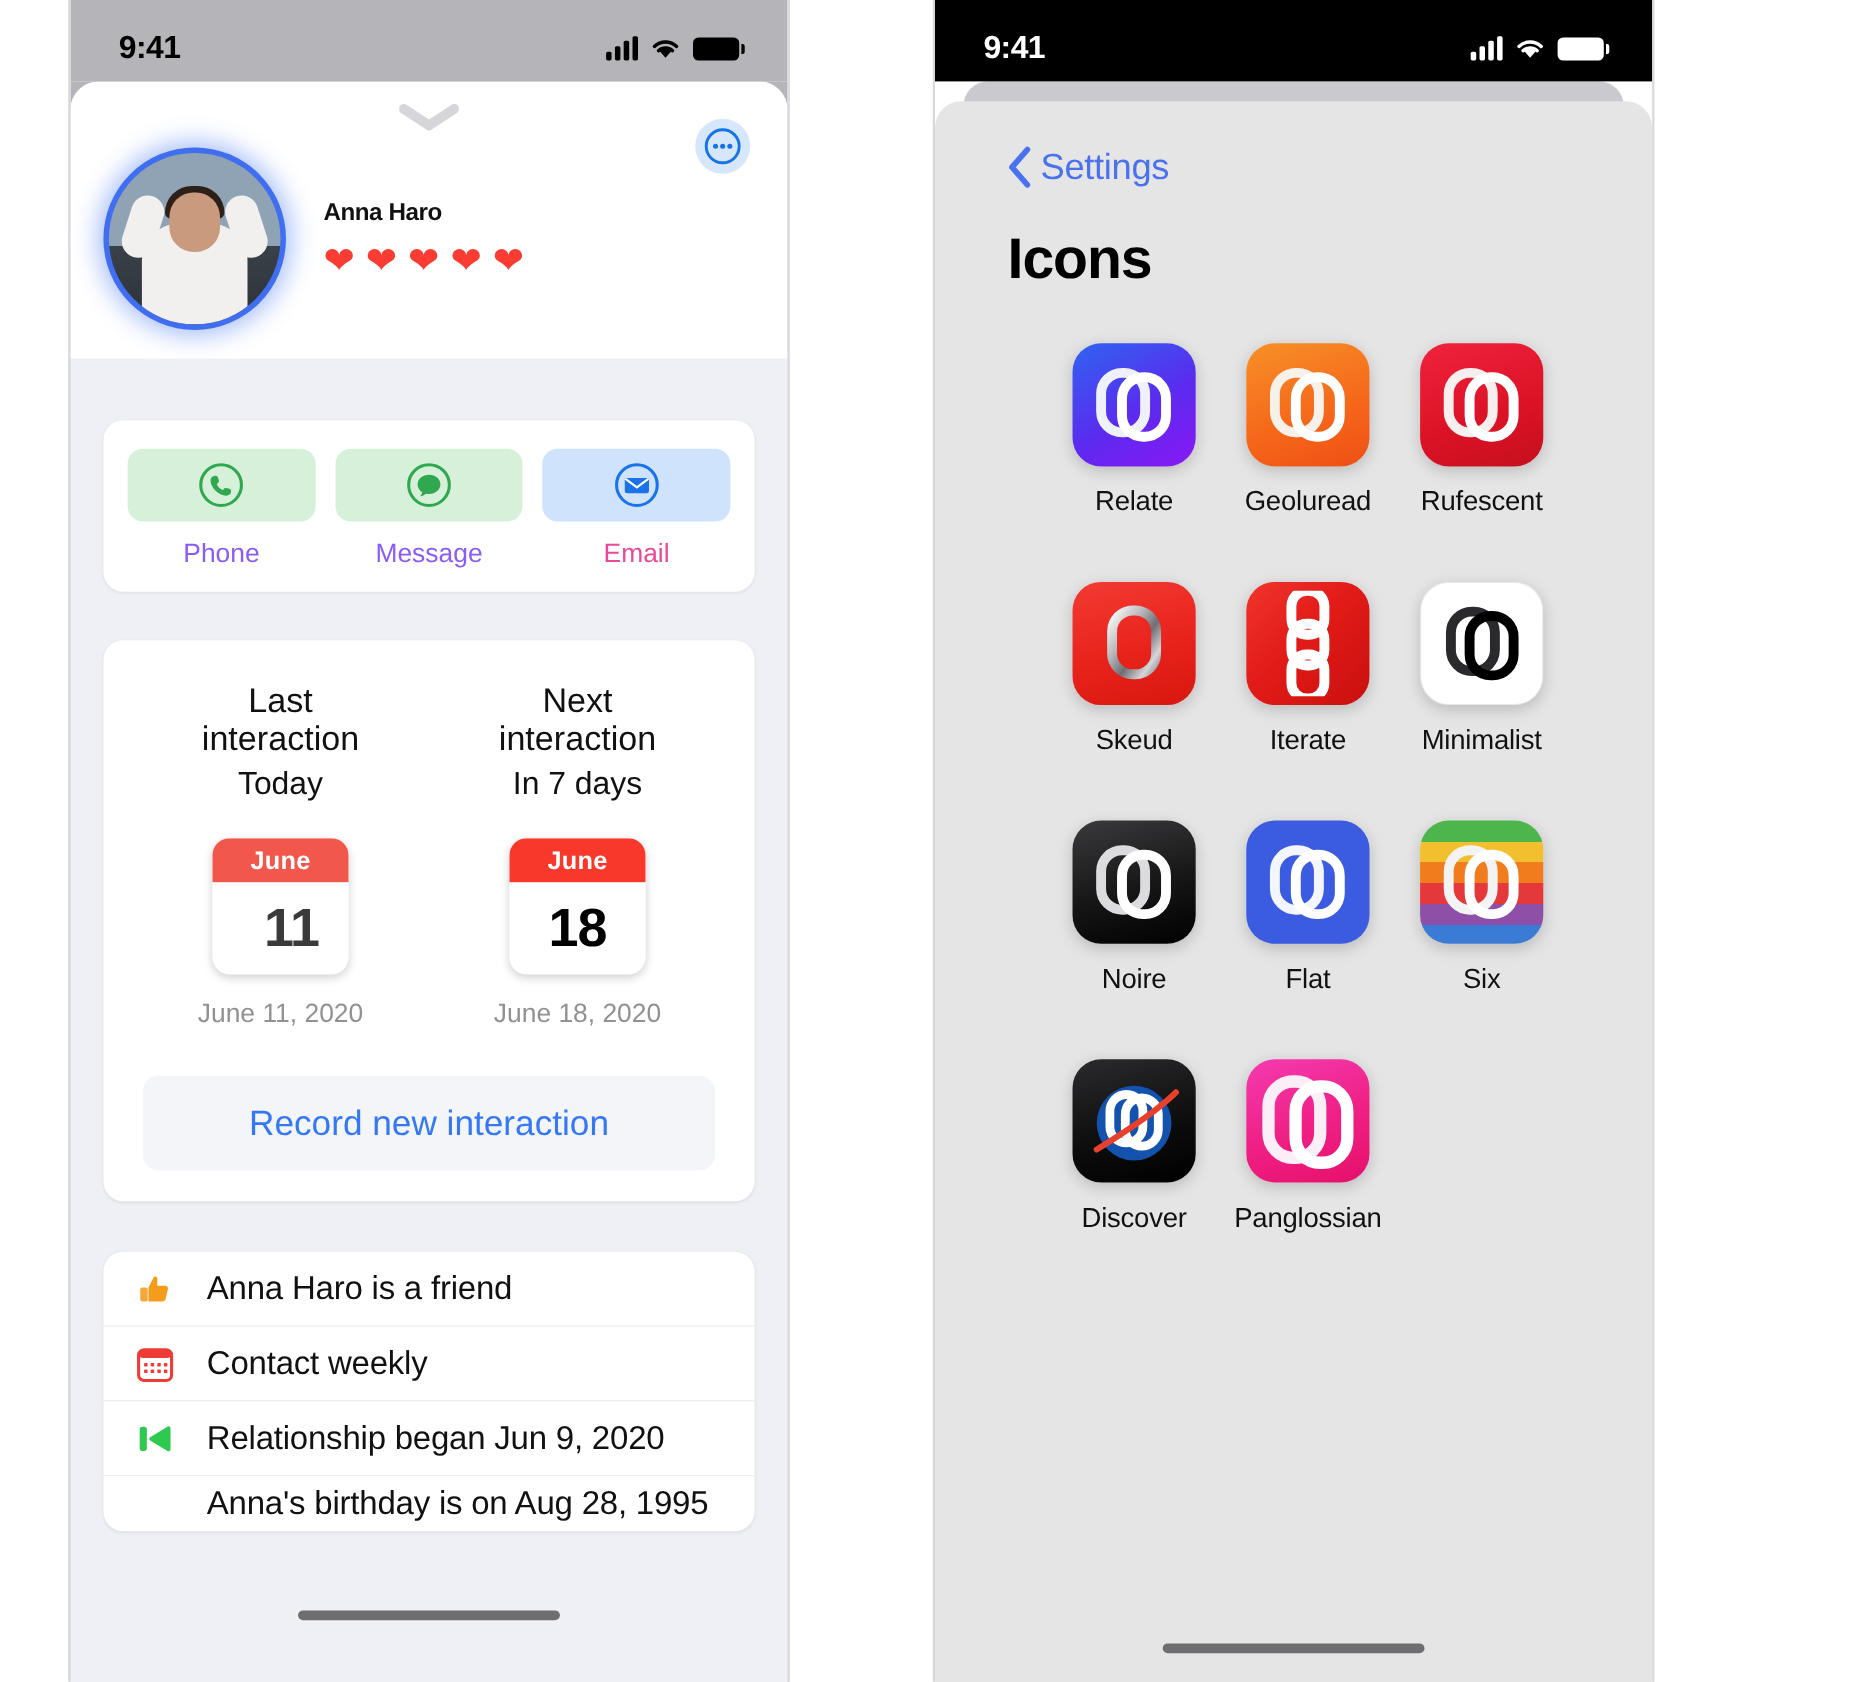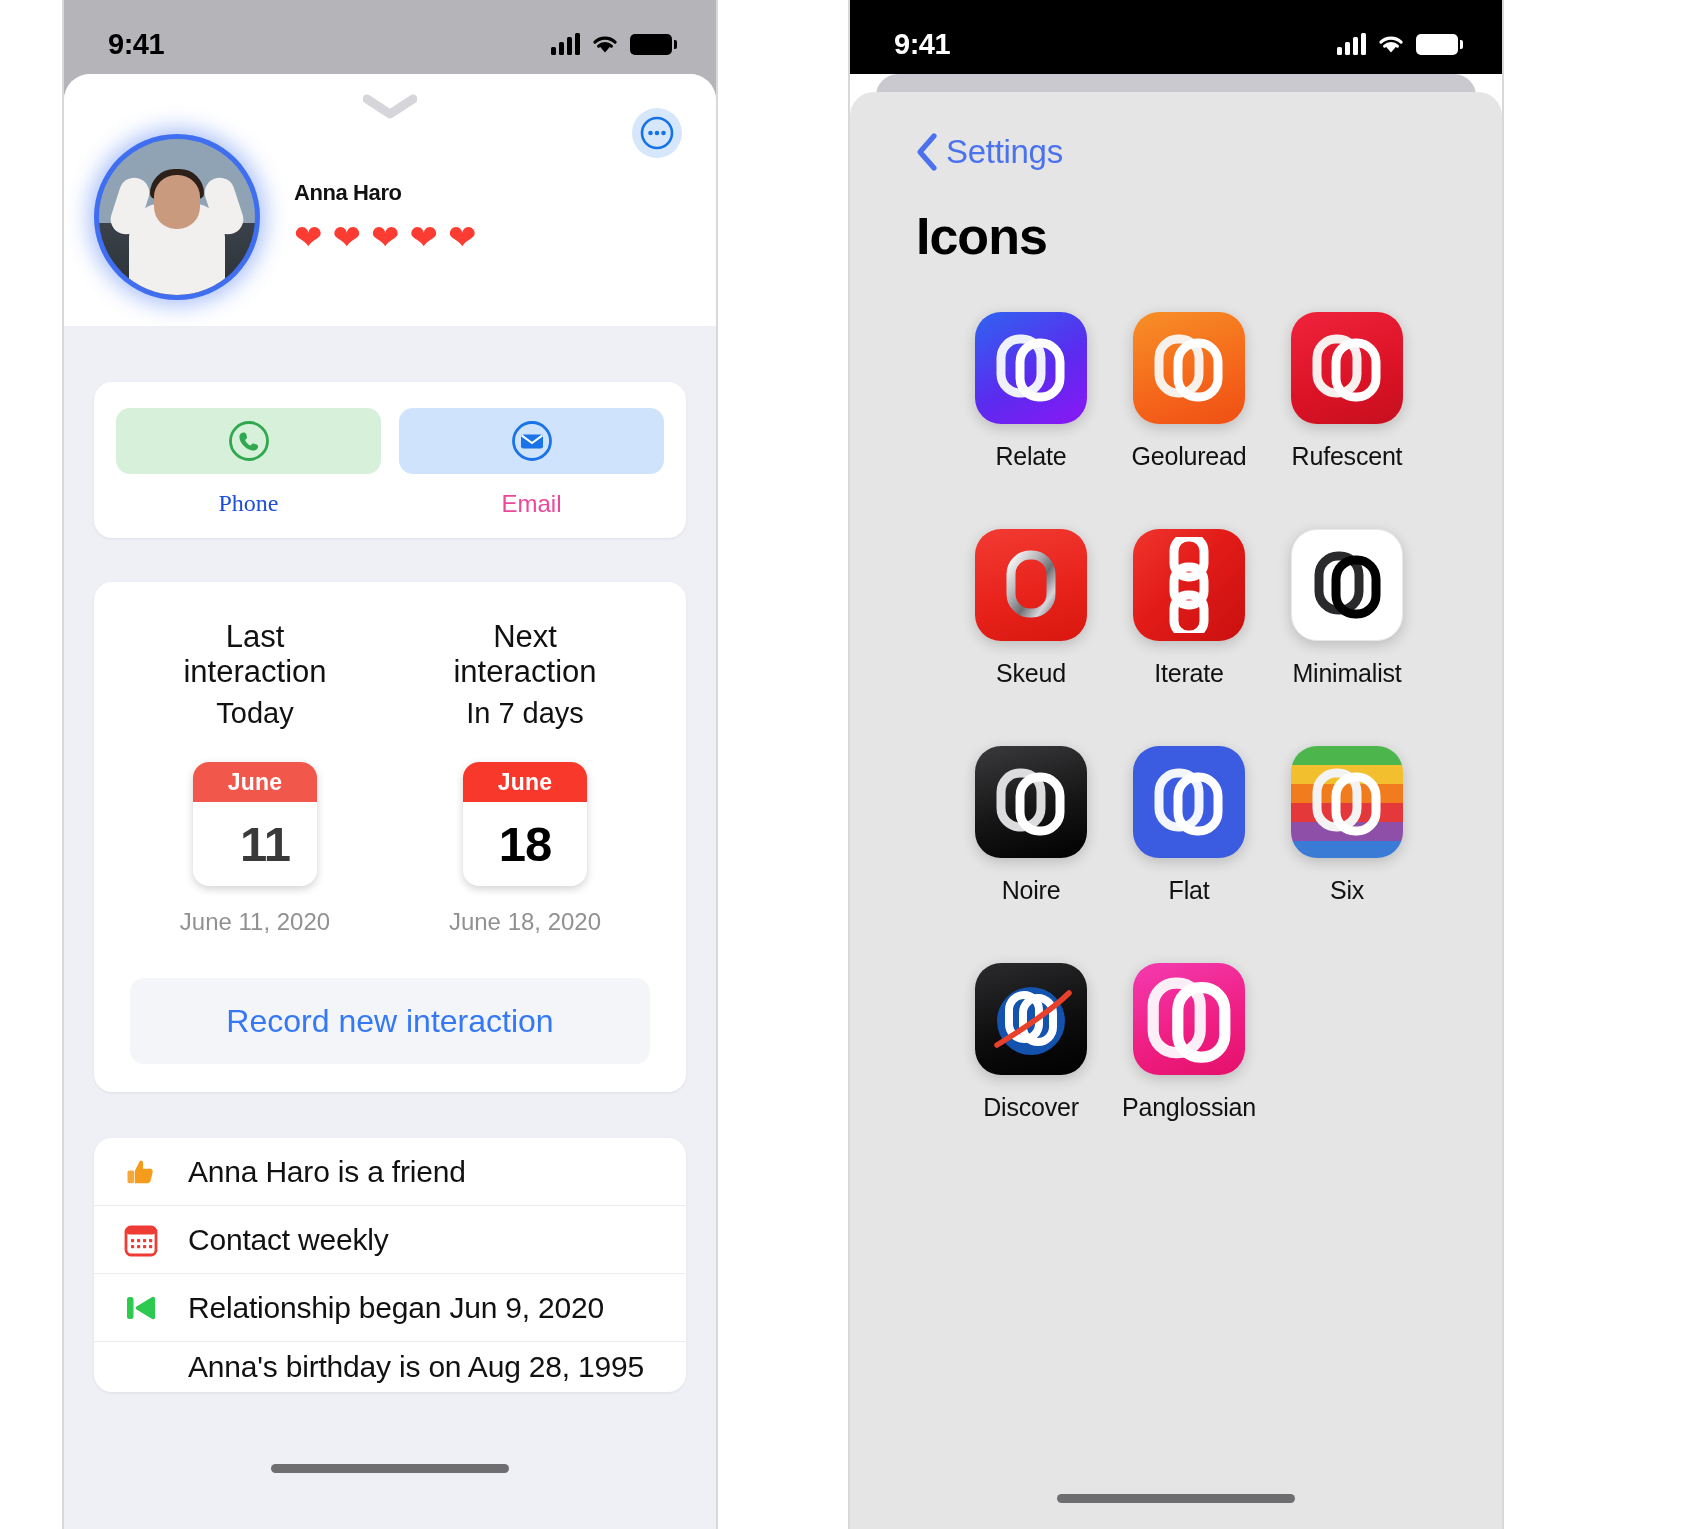--- a/index.html
+++ b/index.html
@@ -123,21 +123,21 @@
   .actions-card { margin-top: 56px; padding: 26px 22px 20px 22px; }
   .actions { display: flex; gap: 18px; }
   .action { flex: 1; text-align: center; }
   .action-pill {
     height: 66px; border-radius: 14px; display:flex;
     align-items:center; justify-content:center;
   }
   .pill-green { background: #d7f0d9; }
   .pill-blue  { background: #cfe3fd; }
   .action-label { margin-top: 16px; font-size: 24px; }
-  .lbl-green { color: #1d4ed8; font-family: Liberation Serif, serif; }
+  .lbl-green { color: #8b5cf6; }
   .lbl-blue  { color: #ec4899; }
 
   .interaction-card { margin-top: 44px; padding: 38px 26px 28px 26px; }
   .inter-cols { display: flex; }
   .inter-col { flex: 1; text-align: center; }
   .inter-title { font-size: 31px; line-height: 1.12; color: #111; }
   .inter-title.bold { font-weight: 400; text-align: center; }
   .inter-sub { font-size: 29px; color: #111; margin-top: 8px; }
   .cal {
     width: 124px; height: 124px; margin: 32px auto 0 auto;
@@ -289,20 +289,29 @@
         <div class="card actions-card">
           <div class="actions">
             <div class="action">
               <div class="action-pill pill-green">
                 <svg width="46" height="46" viewBox="0 0 46 46">
                   <circle cx="23" cy="23" r="18.5" stroke="#2fa84f" stroke-width="2.8" fill="none"></circle>
                   <path d="M18 14.5c1.4 0 2.1 1 2.4 2.2l.6 2.4c.2.9-.1 1.5-.8 2l-1.2.9c1.1 2.6 3 4.5 5.6 5.6l.9-1.2c.5-.7 1.1-1 2-.8l2.4.6c1.2.3 2.2 1 2.2 2.4 0 2.6-2.3 4-4.6 4C21 32.6 13.4 25 13.4 19c0-2.3 1.4-4.5 4.6-4.5Z" fill="#2fa84f"></path>
                 </svg>
               </div>
               <div class="action-label lbl-green">Phone</div>
+            </div>
+            <div class="action">
+              <div class="action-pill pill-green">
+                <svg width="46" height="46" viewBox="0 0 46 46">
+                  <circle cx="23" cy="23" r="18.5" stroke="#2fa84f" stroke-width="2.8" fill="none"></circle>
+                  <path d="M23 13.5c6 0 10.4 3.9 10.4 8.8 0 4.9-4.4 8.8-10.4 8.8-1 0-2-.1-2.9-.3-1.3 1.1-3.2 2.2-5.1 2.4.9-1.1 1.6-2.5 1.8-3.7-2.6-1.6-4.2-4.2-4.2-7.2 0-4.9 4.4-8.8 10.4-8.8Z" fill="#2fa84f"></path>
+                </svg>
+              </div>
+              <div class="action-label lbl-green">Message</div>
             </div>
             <div class="action">
               <div class="action-pill pill-blue">
                 <svg width="46" height="46" viewBox="0 0 46 46">
                   <circle cx="23" cy="23" r="18.5" stroke="#1a73e8" stroke-width="2.8" fill="none"></circle>
                   <rect x="12" y="16.5" width="22" height="14" rx="2.2" fill="#1a73e8"></rect>
                   <path d="M12.6 17.4 L23 25 L33.4 17.4" stroke="#ffffff" stroke-width="2" fill="none"></path>
                 </svg>
               </div>
               <div class="action-label lbl-blue">Email</div>

